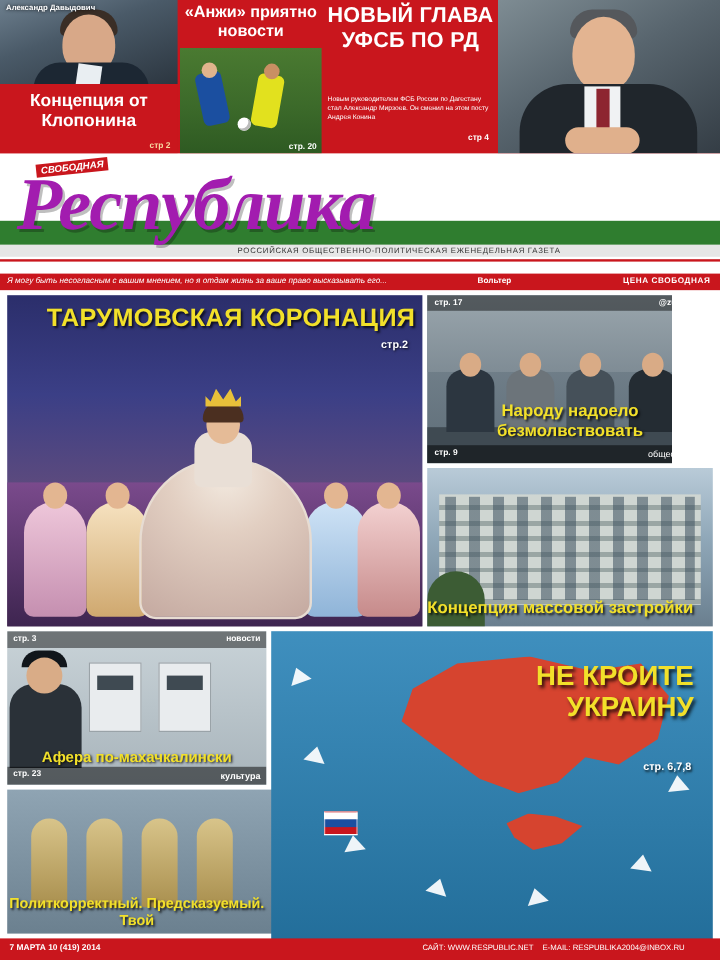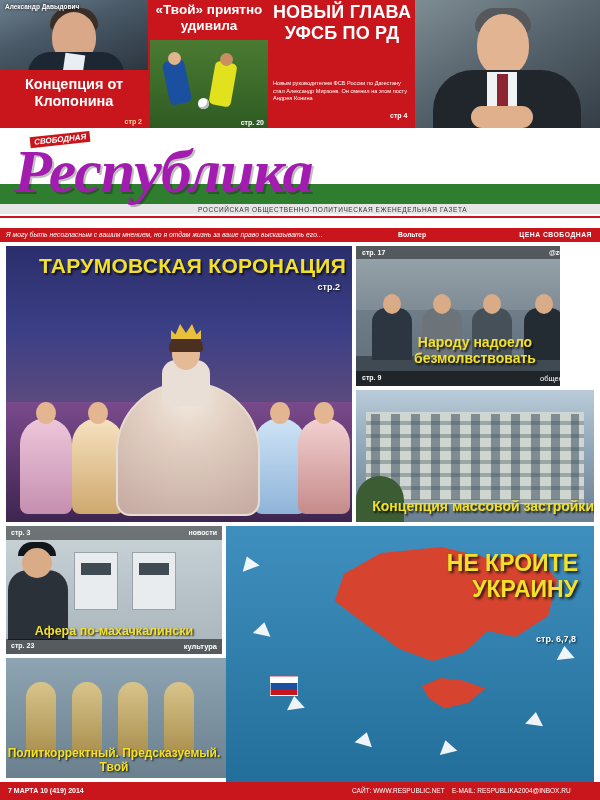--- a/index.html
+++ b/index.html
@@ -538,21 +538,21 @@
     position: absolute;
     left: 0; bottom: 0;
     width: 48px; height: 46px;
     background: #3c5c34;
     border-radius: 24px 24px 0 0;
   }
   .bld-title {
     position: absolute;
     left: 0; bottom: 8px;
     width: 238px;
-    text-align: right;
+    text-align: left;
     color: #f2e02a;
     font-size: 14px;
     font-weight: bold;
     line-height: 16px;
     text-shadow: 1.5px 1.5px 2px rgba(0,0,0,.85);
   }
 
   
   .cell-news {
     position: absolute;
@@ -764,21 +764,21 @@
         <div class="face"></div>
         <div class="body"></div>
         <div class="shirt"></div>
         <div class="ts-caption-name">Александр Давыдович</div>
       </div>
       <div class="ts-left-title">Концепция от Клопонина</div>
       <div class="ts-left-page">стр 2</div>
     </div>
 
     <div class="ts-mid">
-      <div class="ts-mid-title">«Твой» приятно удивила</div>
+      <div class="ts-mid-title">«Анжи» приятно новости</div>
       <div class="ts-mid-photo">
         <div class="pl1"></div>
         <div class="pl1h"></div>
         <div class="pl2"></div>
         <div class="pl2h"></div>
         <div class="ball"></div>
         <div class="ts-mid-page">стр. 20</div>
       </div>
     </div>
 

